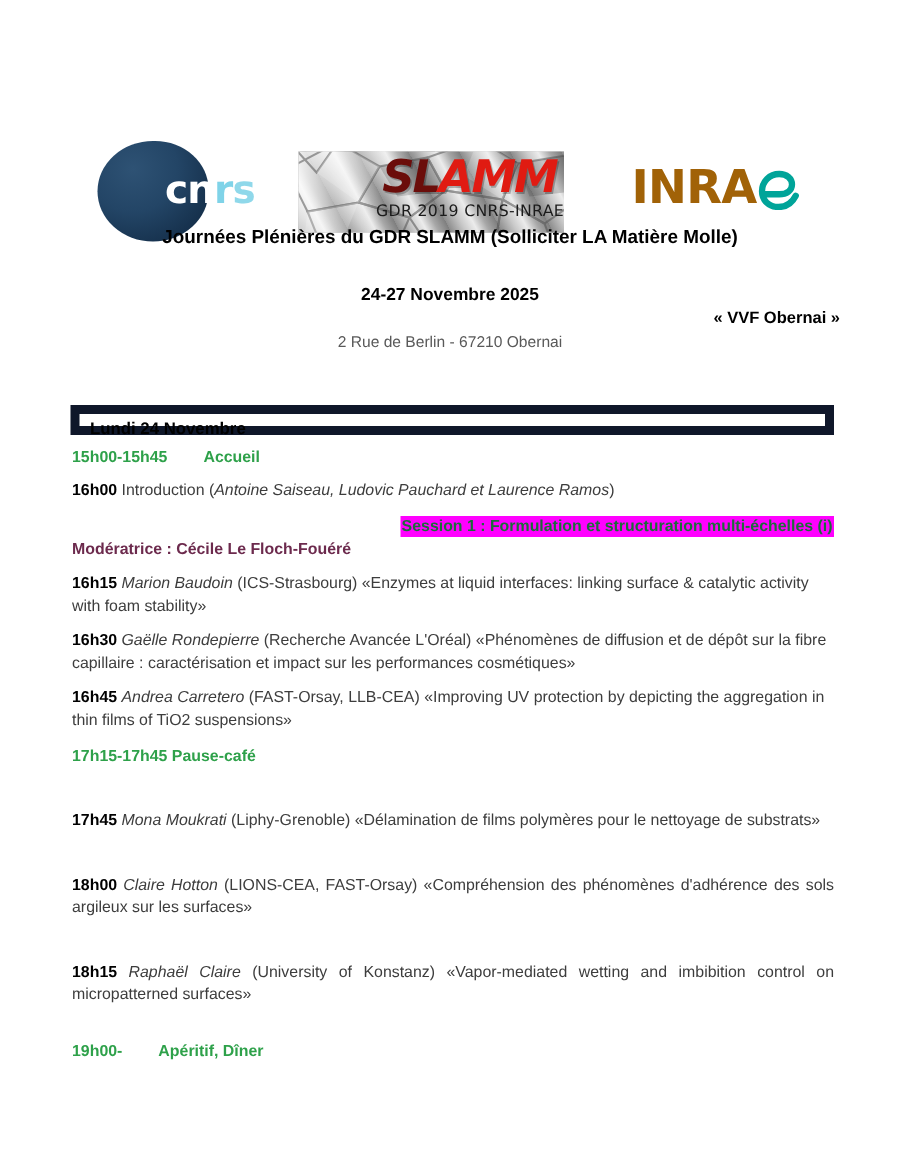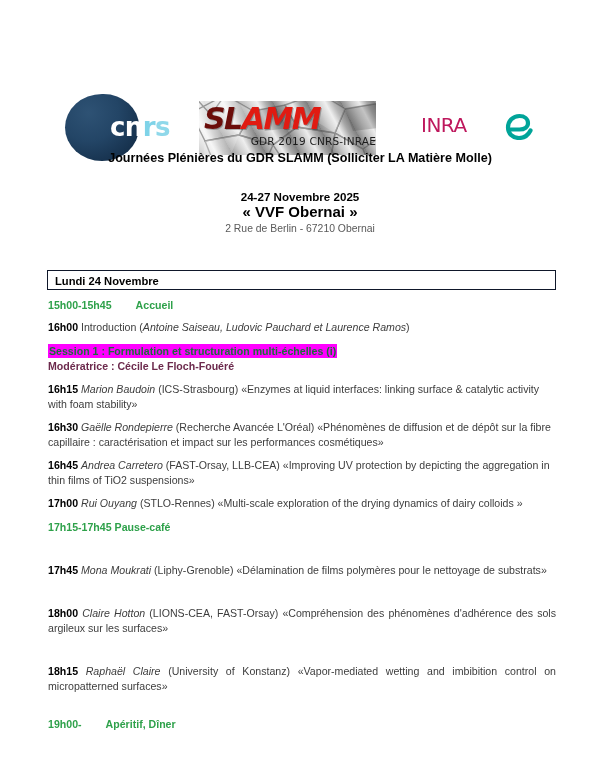--- a/index.html
+++ b/index.html
@@ -82,21 +82,21 @@
   .slamm-cells {
     position: absolute;
     left: 0; top: 0; right: 0; bottom: 0;
     opacity: .75;
   }
   .slamm-word {
     position: absolute;
     left: 5px;
     top: 1px;
     width: 167px;
-    text-align: left;
+    text-align: right;
     font-family: "DejaVu Sans", sans-serif;
     font-weight: bold;
     font-style: italic;
     font-size: 30px;
     line-height: 33px;
     letter-spacing: -1.5px;
     color: #e01b12;
     text-shadow: 1px 1px 0 rgba(0,0,0,.25);
   }
   .slamm-word .dk { color: #6b0d0a; }
@@ -119,25 +119,25 @@
     left: 421px;
     top: 63px;
     width: 116px;
     height: 40px;
   }
   .inrae-word {
     position: absolute;
     left: 0;
     top: 0;
     font-family: "DejaVu Sans", sans-serif;
-    font-weight: normal;
-    font-size: 20px;
+    font-weight: bold;
+    font-size: 31px;
     line-height: 36px;
     letter-spacing: -0.5px;
-    color: #be185d;
+    color: #a16207;
   }
   .inrae-e {
     position: absolute;
     left: 83px;
     top: 5px;
     width: 30px;
     height: 28px;
   }
 
   
@@ -161,22 +161,22 @@
     font-size: 11.6px;
     font-weight: bold;
     line-height: 17px;
     color: #000000;
   }
   .doc-venue {
     position: absolute;
     left: 40px;
     top: 204px;
     width: 520px;
-    text-align: center;
-    font-size: 15px;
+    text-align: right;
+    font-size: 11px;
     font-weight: bold;
     line-height: 16px;
     color: #000000;
   }
   .doc-address {
     position: absolute;
     left: 40px;
     top: 221px;
     width: 520px;
     text-align: center;
@@ -185,21 +185,21 @@
     color: #595959;
   }
 
   
   .day-box {
     position: absolute;
     left: 47px;
     top: 270px;
     width: 509px;
     height: 20px;
-    border: 1px solid #0f172a;
+    border: 6px solid #0f172a;
     background: #ffffff;
     box-sizing: border-box;
   }
   .day-box-label {
     position: absolute;
     left: 7px;
     top: 2px;
     font-size: 11.2px;
     font-weight: bold;
     line-height: 16px;
@@ -232,20 +232,21 @@
     padding-bottom: 9px;
   }
   .row-intro b { color: #000000; font-weight: bold; }
   .row-intro i { font-style: italic; color: #3d3d3d; }
 
   .session-head {
     font-size: 10.6px;
     font-weight: bold;
     line-height: 14px;
     margin-bottom: 1px;
+    text-align: right;
   }
   .session-head .hl {
     background: #ff00ff;
     color: #1c6b3a;
     padding: 1px 1px 1px 1px;
   }
   .session-mod {
     font-size: 10.6px;
     font-weight: bold;
     line-height: 15px;
@@ -332,21 +333,20 @@
     <div class="session-head"><span class="hl">Session 1 : Formulation et structuration multi-échelles (i)</span></div>
 
     <div class="session-mod">Modératrice : Cécile Le Floch-Fouéré</div>
 
     <div class="talk"><b>16h15</b> <i>Marion Baudoin</i><span> (ICS-Strasbourg) </span><span>«Enzymes at liquid interfaces: linking surface &amp; catalytic activity with foam stability»</span></div>
 
     <div class="talk"><b>16h30</b> <i>Gaëlle Rondepierre</i><span> (Recherche Avancée L'Oréal) </span><span>«Phénomènes de diffusion et de dépôt sur la fibre capillaire : caractérisation et impact sur les performances cosmétiques»</span></div>
 
     <div class="talk"><b>16h45</b> <i>Andrea Carretero</i><span> (FAST-Orsay, LLB-CEA) </span><span>«Improving UV protection by depicting the aggregation in thin films of TiO2 suspensions»</span></div>
 
-    <div class="talk"><b>17h00</b> <i>Rui Ouyang</i><span> (STLO-Rennes) </span><span>«Multi-scale exploration of the drying dynamics of dairy colloids »</span></div>
 
     <div class="row row-break standalone"><span>17h15-17h45</span>&nbsp;<span>Pause-café</span></div>
 
     <div class="talk justified"><b>17h45</b> <i>Mona Moukrati</i><span> (Liphy-Grenoble) </span><span>«Délamination de films polymères pour le nettoyage de substrats»</span></div>
 
     <div class="talk justified"><b>18h00</b> <i>Claire Hotton</i><span> (LIONS-CEA, FAST-Orsay) </span><span>«Compréhension des phénomènes d'adhérence des sols argileux sur les surfaces»</span></div>
 
     <div class="talk justified"><b>18h15</b> <i>Raphaël Claire</i><span> (University of Konstanz) </span><span>«Vapor-mediated wetting and imbibition control on micropatterned surfaces»</span></div>
 
     <div class="row row-break spaced-top"><span>19h00-</span><span class="gap"></span><span>Apéritif, Dîner</span></div>

